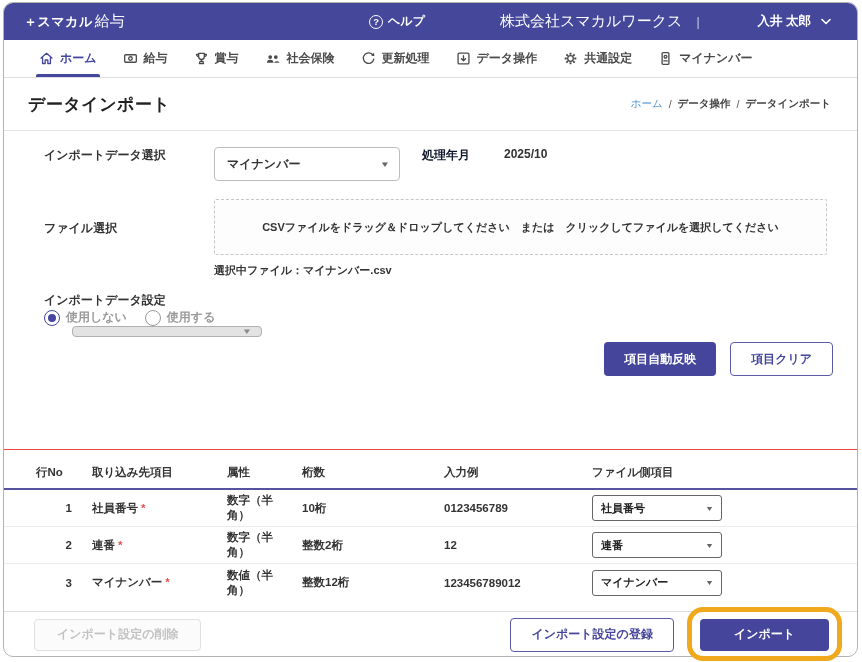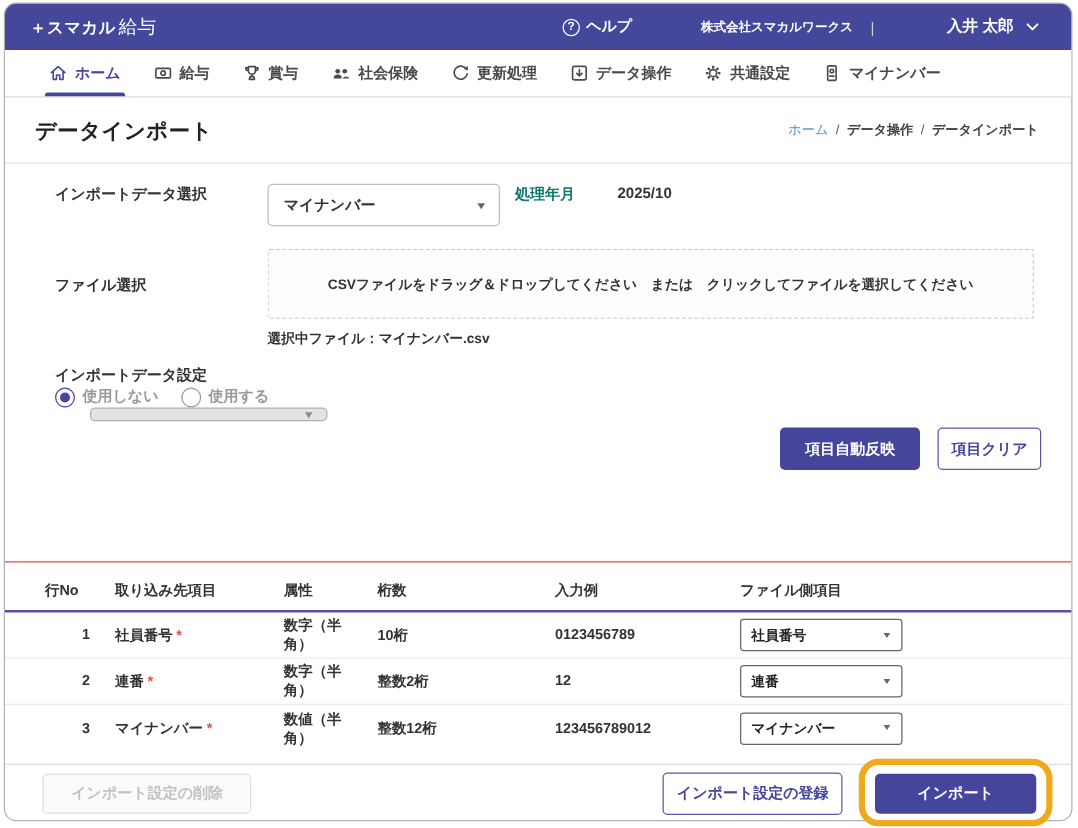--- a/index.html
+++ b/index.html
@@ -11,21 +11,21 @@
   
   .appbar { height:37px; background:#45489a; border-radius:9px 9px 0 0;
     display:flex; align-items:center; padding:0 26px 0 20px; color:#fff; }
   .logo { display:flex; align-items:baseline; }
   .logo-main { font-size:13px; font-weight:800; letter-spacing:.5px; }
   .logo-sub { font-size:15px; font-weight:500; margin-left:2px; }
   .appbar-right { margin-left:auto; display:flex; align-items:center; font-size:12px; }
   .help { display:flex; align-items:center; gap:5px; font-weight:600; cursor:pointer; }
   .help-badge { width:14px; height:14px; border:1.4px solid #fff; border-radius:50%;
     font-size:9.5px; font-weight:700; display:flex; align-items:center; justify-content:center; }
-  .company { margin-left:55px; font-weight:700; font-size:10px; }
+  .company { margin-left:75px; font-weight:400; font-size:15px; }
   .vbar { margin:0 14px; color:#cfd0e8; font-weight:300; }
   .user { font-weight:700; font-size:12.5px; display:flex; align-items:center; gap:10px; cursor:pointer;margin-left:44px; }
   .chev svg { display:block; }
 
   
   .nav { height:38px; background:#fff; border-bottom:1px solid #ddd;
     display:flex; align-items:stretch; padding-left:22px; }
   .nav-item { display:flex; align-items:center; gap:6px; padding:0 13px;
     font-size:12px; color:#4a4a4a; font-weight:600; position:relative; cursor:pointer; }
   .nav-item svg { display:block; }
@@ -44,21 +44,21 @@
   
   .form { height:318px; padding-top:16px; }
   .frow { display:flex; align-items:flex-start; padding-left:40px; }
   .flabel { width:170px; font-size:12px; font-weight:700; color:#333; flex:none; }
   .select { height:34px; background:#fff; border:1px solid #bdbdbd; border-radius:4px;
     display:flex; align-items:center; justify-content:space-between; padding:0 10px 0 12px;
     font-size:12px; font-weight:600; color:#333; cursor:pointer; }
   .sel-arrow { font-size:8px; color:#666; transform:scaleX(1.3); }
   .row1 { height:34px; }
   .row1 .select { width:186px; }
-  .inline-label { margin-left:12px; font-size:12px; font-weight:700; color:#0f766e; }
+  .inline-label { margin-left:22px; font-size:12px; font-weight:700; color:#0f172a; }
   .inline-value { margin-left:34px; font-size:12px; font-weight:600; color:#333; }
 
   .row2 { margin-top:18px; align-items:flex-start; }
   .row2 .flabel { margin-top:21px; }
   .dropzone-wrap { flex:1; margin-right:30px; }
   .dropzone { height:56px; border:1px dashed #c6c6c6; background:#fdfdfd; border-radius:2px;
     display:flex; align-items:center; justify-content:center; font-size:11px; color:#333;
     font-weight:600; cursor:pointer; }
   .selected-file { margin-top:8px; font-size:11px; font-weight:600; color:#333; }
 
@@ -76,21 +76,21 @@
   .select.disabled { margin-left:28px; width:190px; background:#e3e3e3;
     border-color:#b0b0b0; cursor:default; }
   .select.disabled .sel-arrow { color:#8a8a8a; }
 
   .action-row { margin-top:16px; display:flex; justify-content:flex-end; gap:14px;
     padding-right:24px; }
   .btn { height:34px; border-radius:4px; font-size:12px; font-weight:700;
     display:flex; align-items:center; justify-content:center; cursor:pointer;
     font-family:inherit; border:none; }
   .btn-primary { background:#44459b; color:#fff; padding:14px 20px; }
-  .btn-outline { background:#fff; color:#44459b; border:1px solid #5a5aa5; padding:0 10px; }
+  .btn-outline { background:#fff; color:#44459b; border:1px solid #5a5aa5; padding:0 20px; }
 
   
   .table-sec { height:162px; border-top:1px solid #ef4444; padding-top:6px; }
   .tgrid { display:grid; grid-template-columns:28px 115px 55px 122px 128px 1fr;
     column-gap:20px; align-items:center; padding:0 24px 0 40px; }
   .thead { height:34px; font-size:11.5px; font-weight:700; color:#333;
     border-bottom:2px solid #55529e; }
   .thead .h-no { margin-left:-8px; }
   .trow { height:37px; font-size:11.5px; font-weight:600; color:#333;
     border-bottom:1px solid #ececec; }

